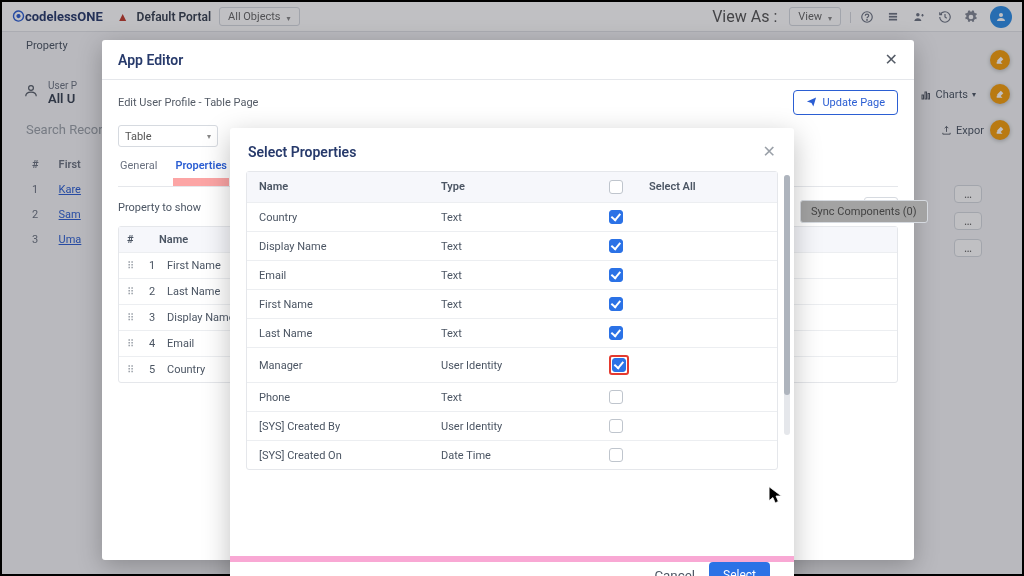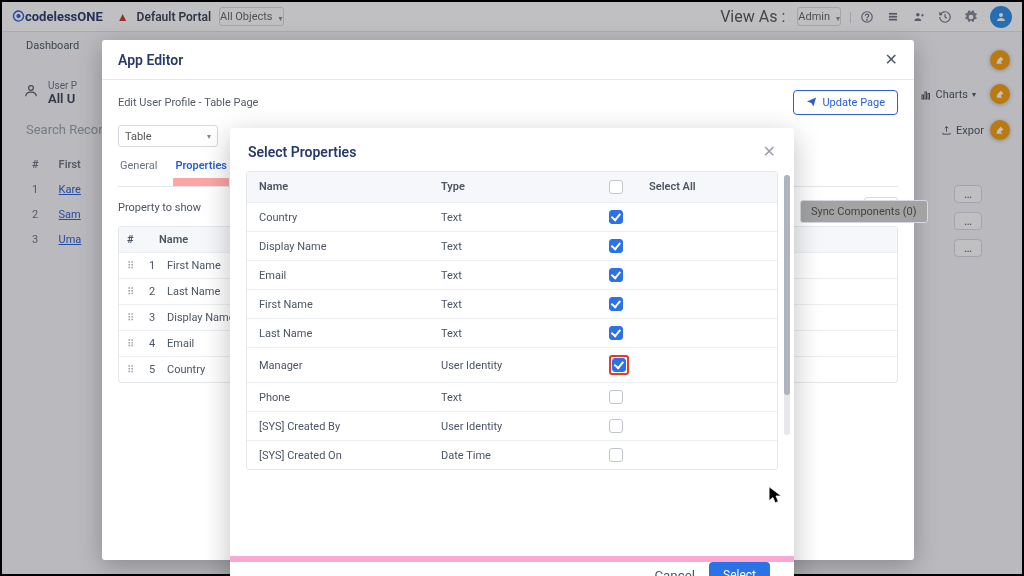--- a/index.html
+++ b/index.html
@@ -6,21 +6,21 @@
 html, body { width: 1024px; height: 576px; overflow: hidden; background: #000; }
 .frame { position: relative; width: 1024px; height: 576px; background: #f5f6f8; border: 2px solid #000; }
 .overlay-grey { position: absolute; inset: 0; background: rgba(30,30,40,0.28); }
 
 
 .topbar { position: absolute; top: 0; left: 0; right: 0; height: 30px; background: #fff; border-bottom: 1px solid #e2e4e8; display: flex; align-items: center; padding: 0 10px; font-size: 12px; color: #374151; gap: 8px; }
 .logo { font-weight: 700; color: #273a6b; font-size: 13px; }
 .logo .o { color: #2b5ed3; }
 .triangle { color: #c0392b; margin-left: 6px; }
 .portal { font-weight: 600; }
-.sel { border: 1px solid #d6dae0; border-radius: 3px; padding: 2px 0; font-size: 11px; color: #666; display: flex; align-items: flex-end; gap: 6px; }
+.sel { border: 1px solid #d6dae0; border-radius: 3px; padding: 2px 8px; font-size: 11px; color: #666; display: flex; align-items: flex-end; gap: 6px; }
 .sel .caret { font-size: 8px; color: #888; }
 .searchbox { flex: 1; max-width: 230px; border: 1px solid #d6dae0; border-radius: 3px; height: 20px; display: flex; align-items: center; padding: 0 6px; color: #999; font-size: 11px; }
 .searchbox svg { margin-left: auto; }
 .spacer { flex: 1; }
 .viewas { font-size: 16px; color: #555; margin-right: 4px; }
 .top-icons { display: flex; gap: 12px; align-items: center; color: #6b7280; }
 .top-icons svg { width: 14px; height: 14px; }
 .avatar { width: 22px; height: 22px; border-radius: 50%; background: #2b8de6; display: flex; align-items: center; justify-content: center; }
 .avatar svg { width: 12px; height: 12px; fill: #fff; }
 
@@ -105,21 +105,21 @@
   <span class="logo"><span class="o">⦿</span><span>codelessONE</span></span>
   <span class="triangle">▲</span>
   <span class="portal">Default Portal</span>
   <span class="sel">
         <span>All Objects</span>
         <span class="caret">▾</span>
       </span>
   <span class="spacer"></span>
   <span class="viewas">View As :</span>
   <span class="sel">
-        <span>Admin</span>
+        <span>View</span>
         <span class="caret">▾</span>
       </span>
   <span style="color:#d0d3d9">|</span>
   <span class="top-icons">
     <svg viewBox="0 0 24 24" fill="none" stroke="currentColor" stroke-width="2">
           <circle cx="12" cy="12" r="9"></circle>
           <path d="M9 10a3 3 0 116 0c0 2-3 2-3 4"></path>
           <circle cx="12" cy="17" r=".6" fill="currentColor"></circle>
         </svg>
     <svg viewBox="0 0 24 24" fill="currentColor">
@@ -143,21 +143,21 @@
     <span class="avatar">
           <svg viewBox="0 0 24 24">
             <circle cx="12" cy="8" r="4"></circle>
             <path d="M4 20c0-4 4-6 8-6s8 2 8 6"></path>
           </svg>
         </span>
   </span>
 </div>
 
 <div class="dash-row">
-  <span>Dashboard</span>
+  <span>Property</span>
 </div>
 
 <div class="page-head">
   <span class="picon"><svg viewBox="0 0 24 24" fill="none" stroke="#545b66" stroke-width="1.6">
           <circle cx="12" cy="8" r="3.2"></circle>
           <path d="M5 19c0-3.5 3-5.5 7-5.5s7 2 7 5.5"></path>
         </svg></span>
   <div>
     <div class="t1">User P</div>
     <div class="t2">All U</div>

